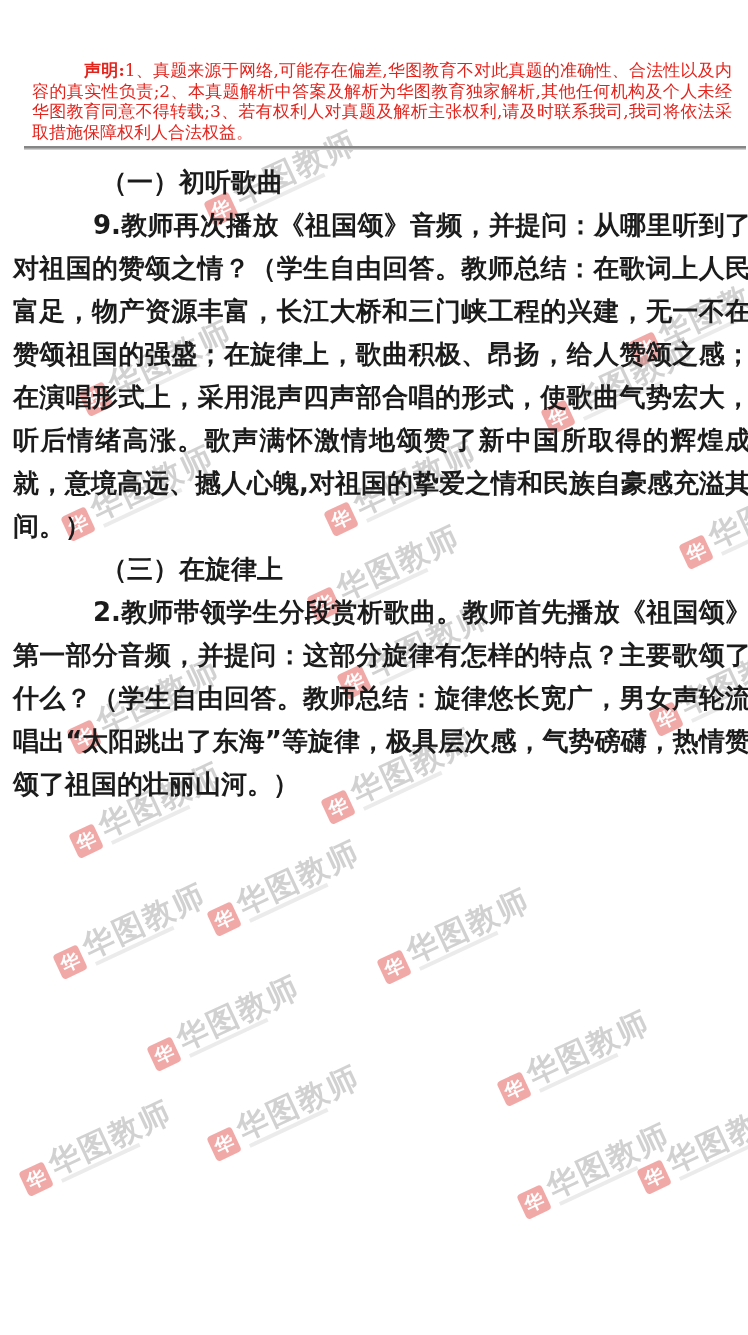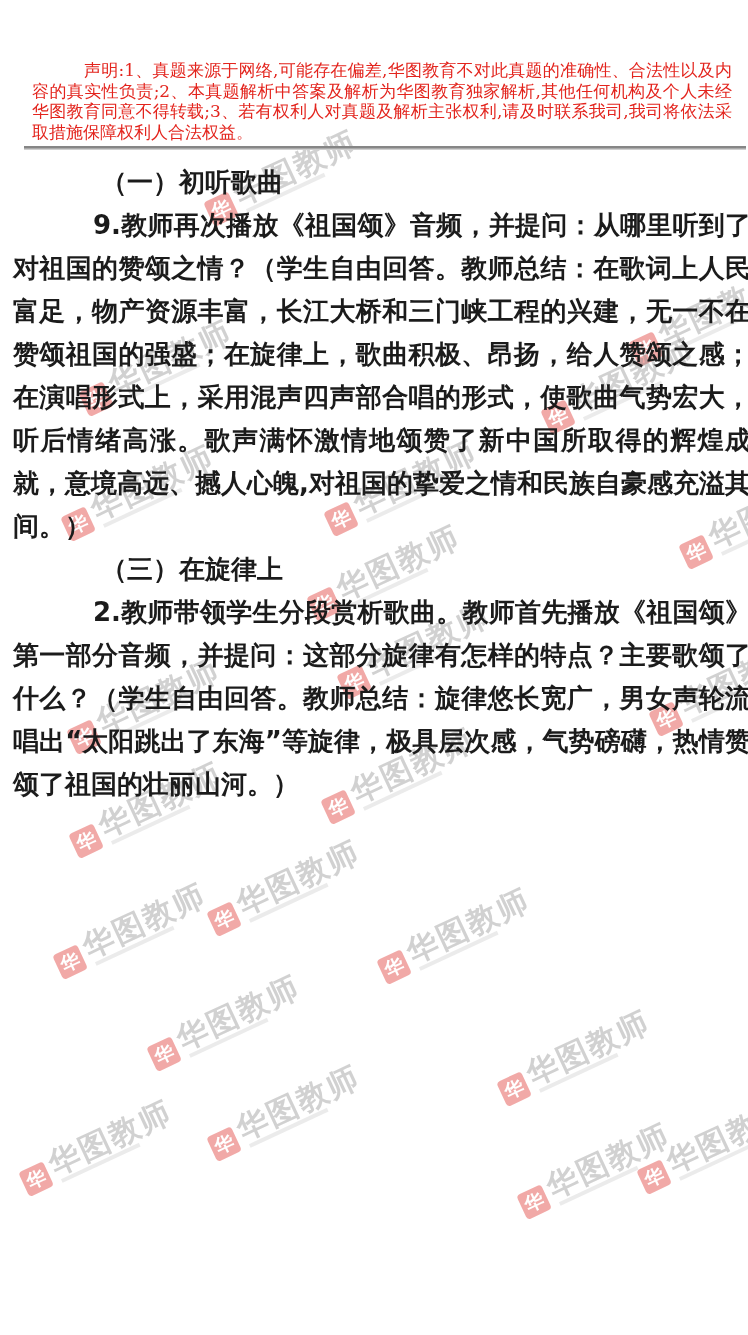--- a/index.html
+++ b/index.html
@@ -7,21 +7,21 @@
     position:relative;width:748px;height:1335px;background:#ffffff;
     overflow:hidden;font-family:"DejaVu Sans",sans-serif;
   }
   
   .disclaimer{
     position:absolute;top:43px;left:32px;width:700px;z-index:2;
     font-family:"DejaVu Serif",serif;
     font-size:17px;line-height:20.5px;text-align:justify;
     text-indent:52px;
   }
-  .disclaimer .lab{font-weight:normal;}
+  .disclaimer .lab{font-weight:bold;}
   
   .divider{
     position:absolute;top:146px;left:24px;width:722px;height:1px;z-index:2;
     border-top:2px solid #868686;border-bottom:1px solid #cfcfcf;background:#aaa;
   }
   
   .content{
     position:absolute;top:161px;left:5px;width:738px;z-index:2;
     color:#1b1b1b;font-size:26px;line-height:43px;font-weight:bold;
     text-align:justify;

